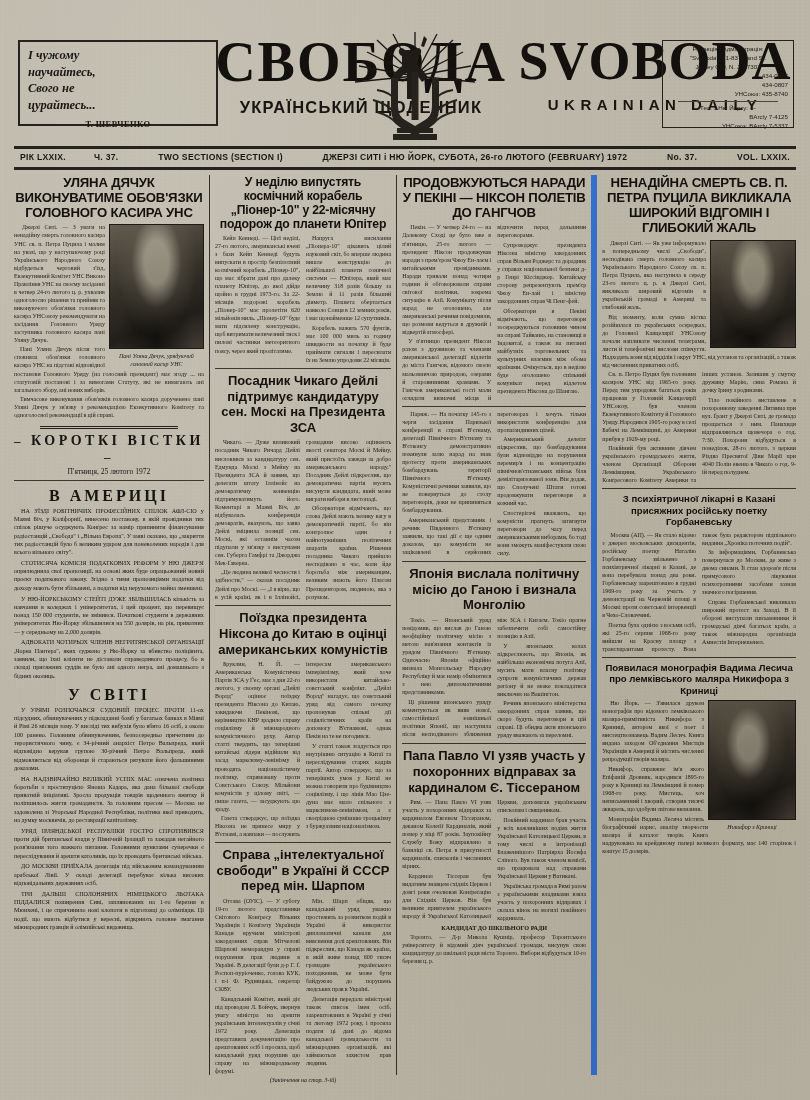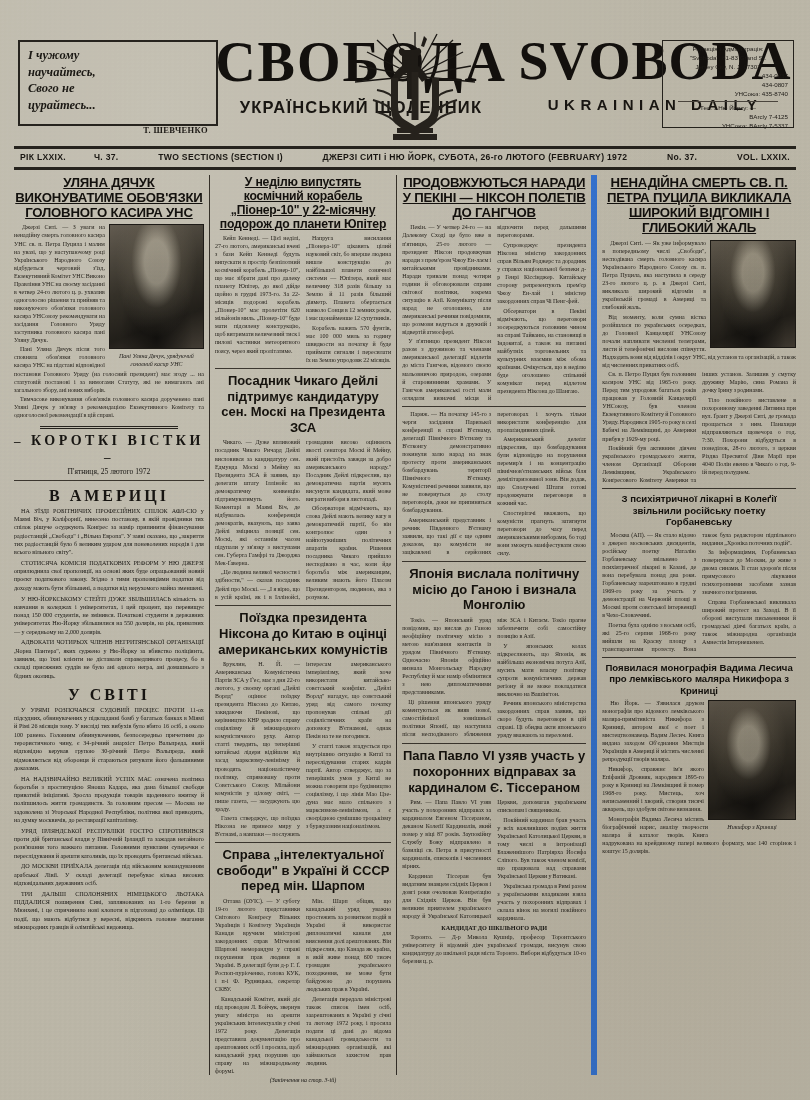--- a/index.html
+++ b/index.html
@@ -35,21 +35,21 @@
     border: 2px solid #2a2722;
     padding: 5px 8px 4px 8px;
     font-family: "Liberation Serif", serif;
     font-style: italic; font-weight: bold;
     font-size: 12.5px; line-height: 1.32;
     color: #1d1a16;
     text-align: left;
   }
   .quote-box .ln { display:block; white-space: nowrap; }
   .quote-box .sig {
-    display:block; text-align:right; margin-top: 12px;
+    display:block; text-align:center; margin-top: 6px;
     font-size: 8.5px; font-style: normal; letter-spacing: .4px;
   }
   .title-left {
     position:absolute; left: 186px; top: 2px; width: 330px; text-align:center;
   }
   .title-right {
     position:absolute; left: 480px; top: 2px; width: 330px; text-align:center;
   }
   .bigtitle {
     font-family: "Liberation Serif", "DejaVu Serif", serif;
@@ -113,21 +113,20 @@
 
   h1.hl {
     font-family: "Liberation Sans", sans-serif;
     font-weight: bold;
     font-size: 13.2px;
     line-height: 1.16;
     text-align: center;
     margin: 0 0 3px 0;
     letter-spacing: -0.2px;
     color: #15120f;
-    text-decoration: underline;
   }
   h1.hl.sm { font-size: 12.2px; }
   h2.sub {
     font-family: "Liberation Sans", sans-serif;
     font-weight: bold;
     font-size: 13px;
     line-height: 1.2;
     text-align: center;
     margin: 4px 0 3px 0;
     color: #17140f;
@@ -414,21 +413,21 @@
         <p>Від моменту, коли сумна вістка розійшлася по українських осередках, до Головної Канцелярії УНСоюзу почали напливати численні телеграми, листи й телефонічні вислови співчуття. Надходять вони від відділів і округ УНС, від установ та організацій, а також від численних приватних осіб.</p>
       </div>
       <div style="clear:both;"></div>
       <div class="body two">
         <p>Св. п. Петро Пуцил був головним касиром УНС від 1965-го року. Перед тим упродовж багатьох років працював у Головній Канцелярії УНСоюзу, був членом Екзекутивного Комітету й Головного Уряду. Народився 1905-го року в селі Бабичі на Лемківщині, до Америки прибув у 1929-му році.</p>
         <p>Покійний був активним діячем українського громадського життя, членом Організації Оборони Лемківщини, Українського Конґресового Комітету Америки та інших установ. Залишив у смутку дружину Марію, сина Романа й дочку Ірину з родинами.</p>
         <p>Тіло покійного виставлене в похоронному заведенні Литвина при вул. Ґрант у Джерзі Ситі, де громада прощається з ним. Панахиди відправляються щовечора о год. 7:30. Похорони відбудуться в понеділок, 28-го лютого, з церкви Різдва Пресвятої Діви Марії при 4040 Полін евеню в Чикаґо о год. 9-ій перед полуднем.</p>
       </div>
 
       <div class="hrule"></div>
-      <h2 class="sub tiny">З психіятричної лікарні в Колеґії звільнили російську поетку Горбаневську</h2>
+      <h2 class="sub tiny">З психіятричної лікарні в Казані присяжних російську поетку Горбаневську</h2>
       <div class="body two">
         <p class="lead">Москва (АП). — Як стало відомо з джерел московських дисидентів, російську поетку Наталію Горбаневську звільнено з психіятричної лікарні в Казані, де вона перебувала понад два роки. Горбаневську заарештовано в грудні 1969-го року за участь у демонстрації на Червоній площі в Москві проти совєтської інтервенції в Чехо-Словаччині.</p>
         <p>Поетка була однією з восьми осіб, які 25-го серпня 1968-го року вийшли на Красну площу з транспарантами протесту. Вона також була редактором підпільного видання „Хроніка поточних подій".</p>
         <p>За інформаціями, Горбаневська повернулася до Москви, де живе з двома синами. Її стан здоров'я після примусового лікування психотропними засобами зазнав значного погіршення.</p>
         <p>Справа Горбаневської викликала широкий протест на Заході. В її обороні виступали письменники й громадські діячі багатьох країн, а також міжнародна організація Амнестія Інтернешенел.</p>
       </div>
 
       <div class="hrule"></div>
       <h2 class="sub tiny">Появилася монографія Вадима Лесича про лемківського маляра Никифора з Криниці</h2>
       <div class="photo float-r" style="width:88px;height:120px;"></div>

